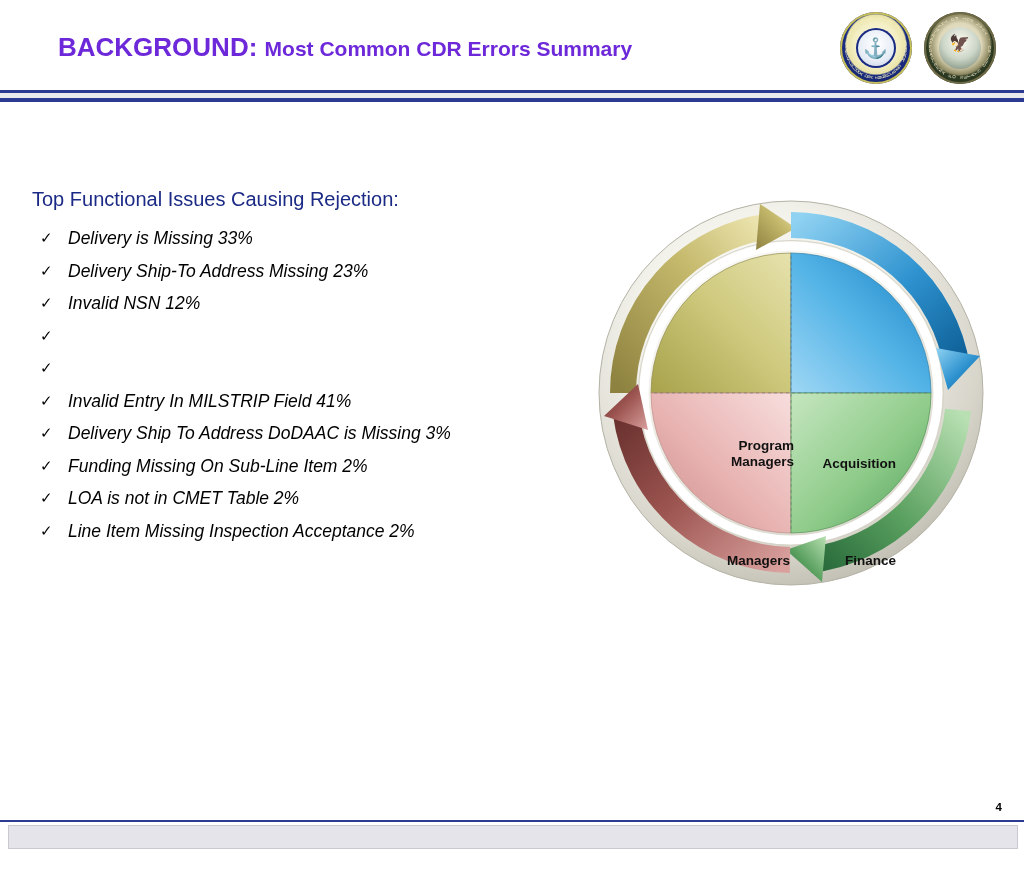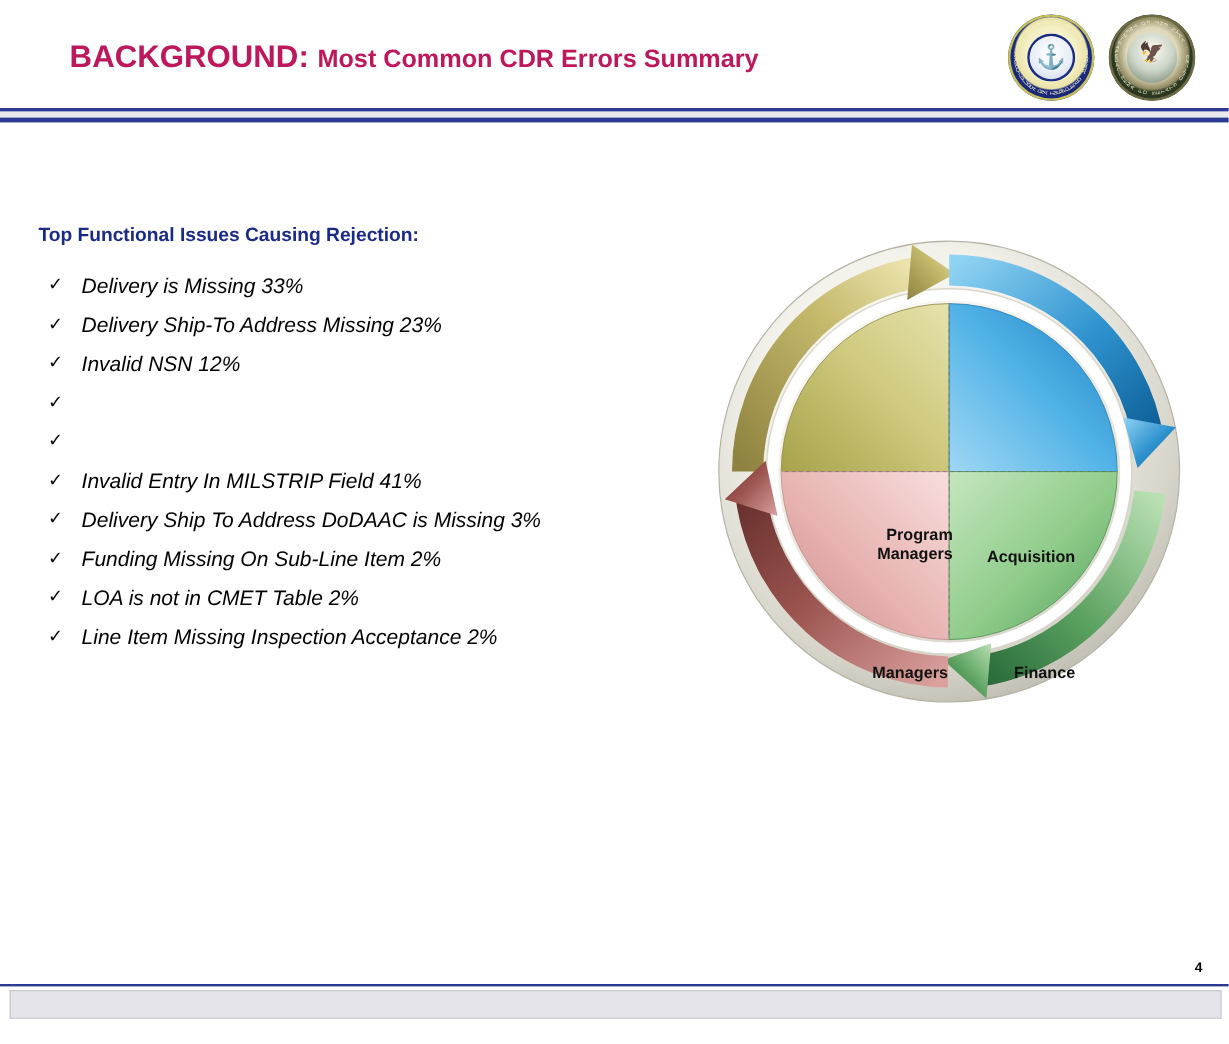--- a/index.html
+++ b/index.html
@@ -20,21 +20,21 @@
     position: absolute;
     left: 0; top: 0;
     width: 1024px;
     height: 88px;
     background: #ffffff;
   }
   .header-title {
     position: absolute;
     left: 58px;
     top: 32px;
-    color: #be185d;
+    color: #6d28d9;
     font-size: 26px;
     font-weight: bold;
     letter-spacing: 0px;
     white-space: nowrap;
   }
   .header-title .title-sub {
     font-size: 21px;
     font-weight: bold;
   }
 
@@ -152,24 +152,23 @@
     position: absolute;
     left: 0;
     top: 102px;
     width: 1024px;
     height: 700px;
   }
   .list-heading {
     position: absolute;
     left: 32px;
     top: 86px;
-    font-size: 16px;
+    font-size: 20px;
     color: #1b2a85;
     white-space: nowrap;
-    font-weight: bold;
   }
   .bullet-list {
     position: absolute;
     left: 32px;
     top: 120px;
     width: 580px;
     list-style: none;
     margin: 0;
     padding: 0;
   }

